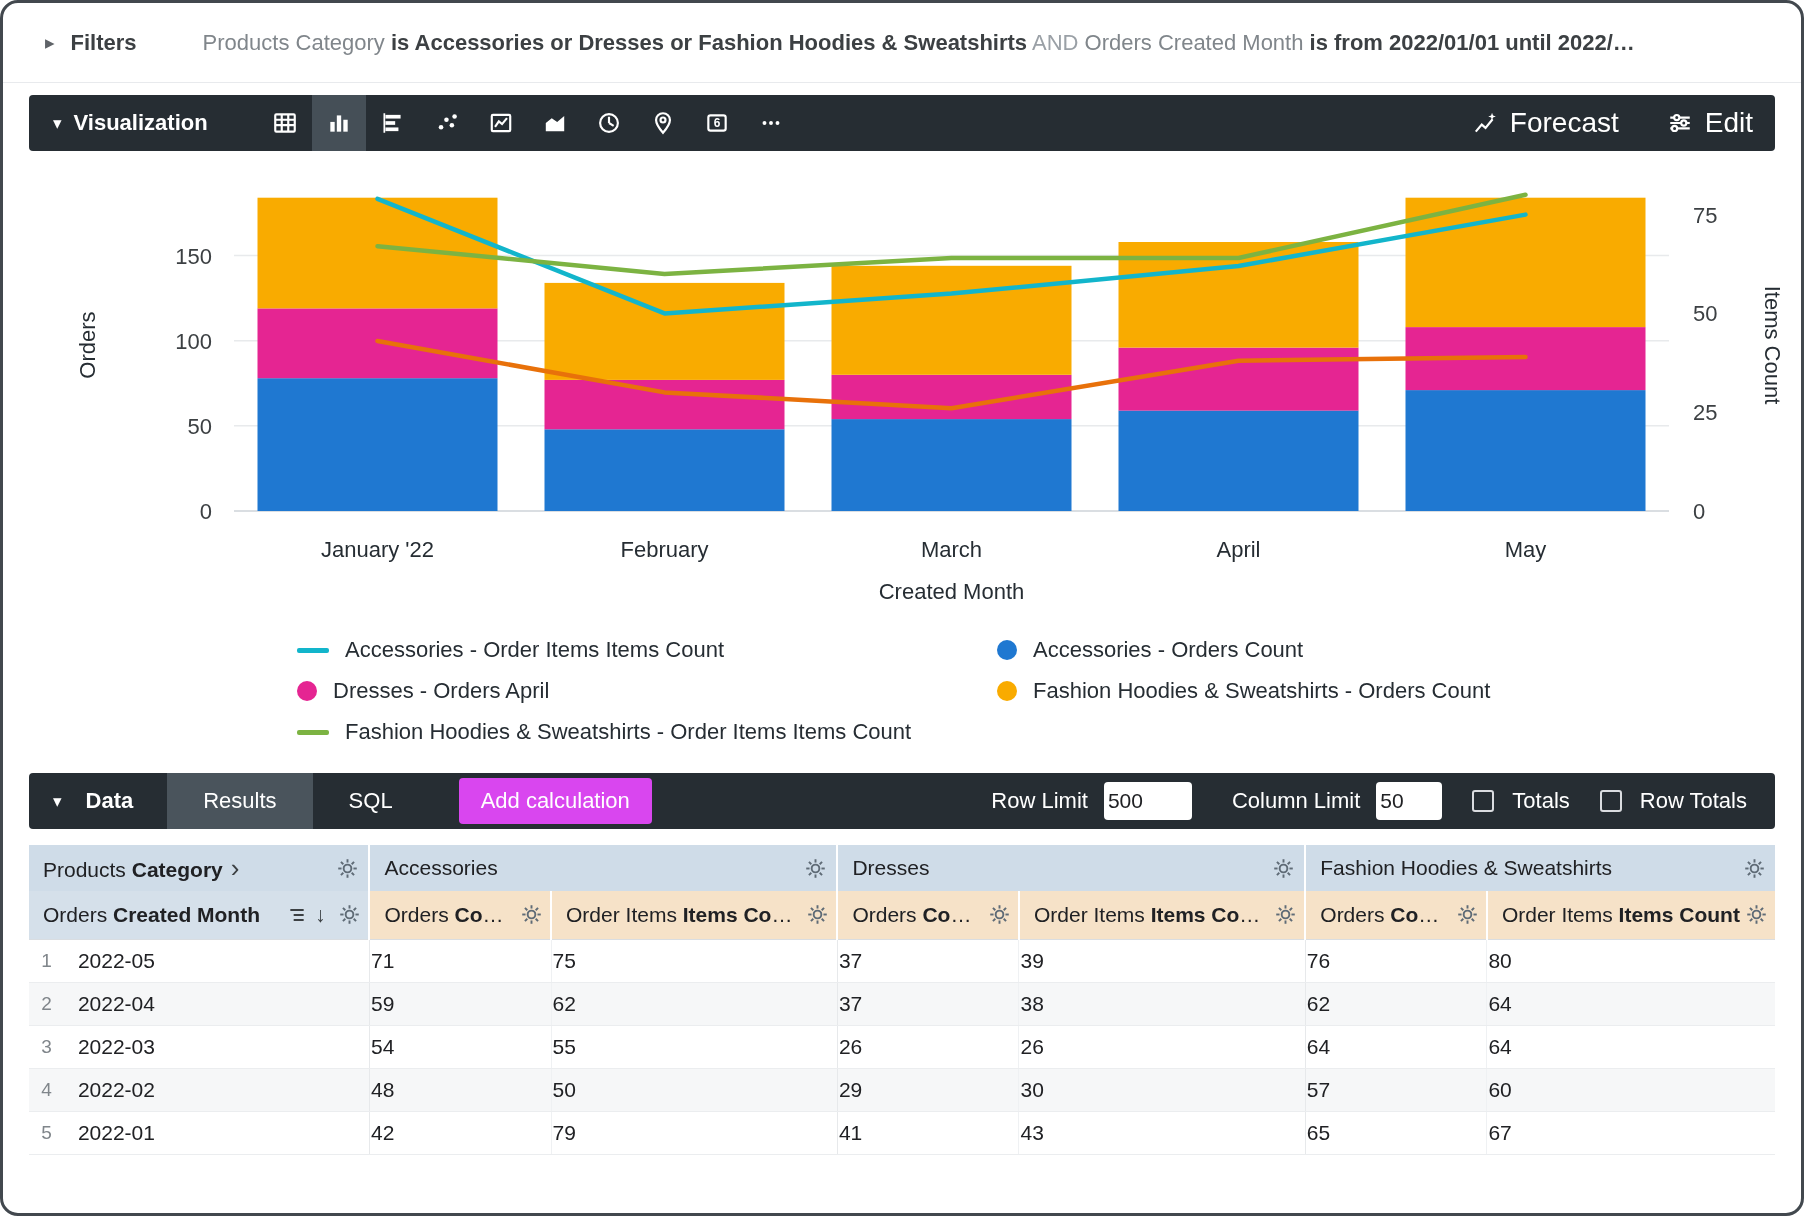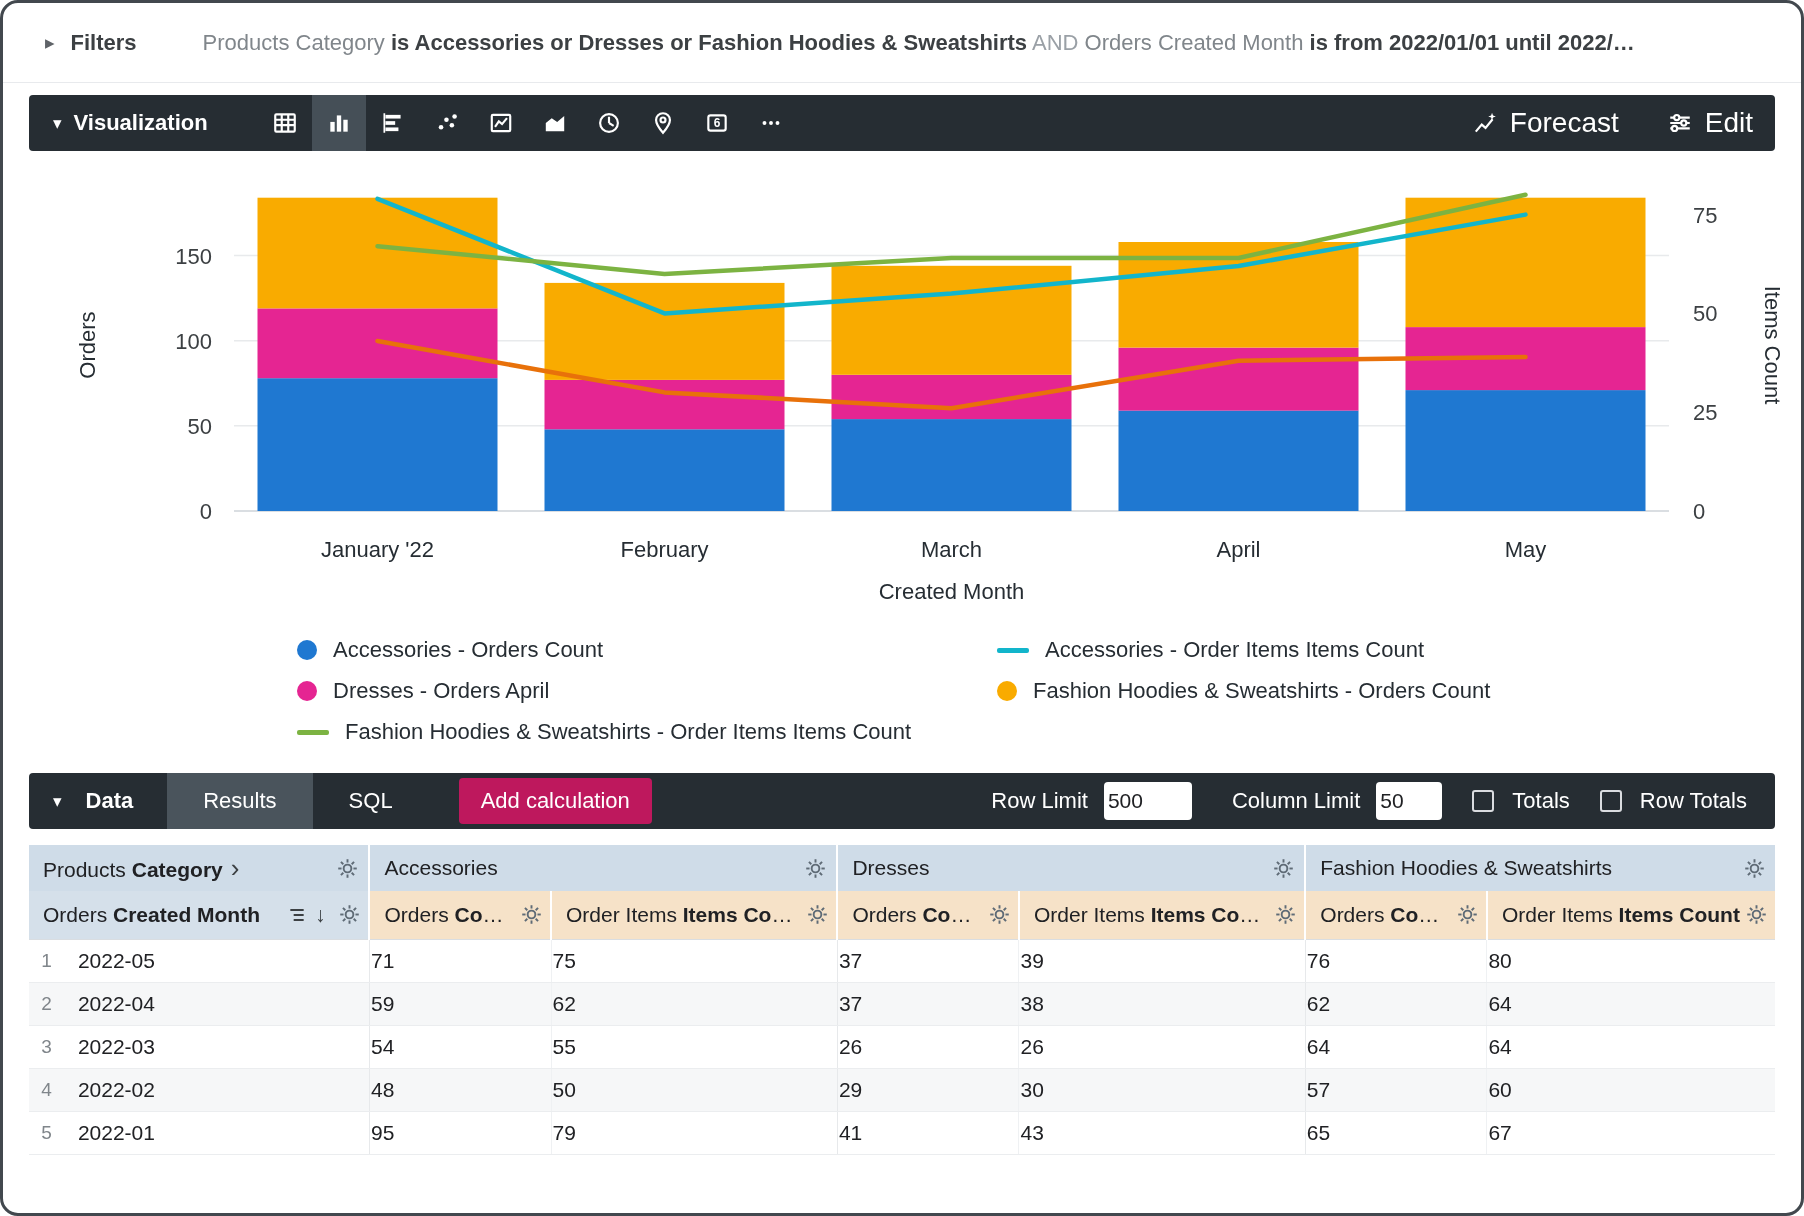--- a/index.html
+++ b/index.html
@@ -32,21 +32,21 @@
   
   .legend { display: grid; grid-template-columns: 700px auto; padding: 12px 0 14px 268px; row-gap: 15px; }
   .legend-item { display: flex; align-items: center; font-size: 22px; color: #262d33; }
   .dot { width: 20px; height: 20px; border-radius: 50%; margin-right: 16px; flex: 0 0 auto; }
   .lineswatch { width: 32px; height: 5px; border-radius: 2px; margin-right: 16px; flex: 0 0 auto; }
   
   .data-bar { margin-top: 14px; padding: 0 28px 0 16px; }
   .data-label { font-size: 22px; font-weight: 700; margin: 0 34px 0 12px; }
   .tab { height: 56px; display: flex; align-items: center; padding: 0 36px; font-size: 22px; cursor: pointer; }
   .tab.active { background: #4a545c; font-weight: 400; }
-  .add-calc { margin-left: 30px; background: #be185d; border: none; color: #fff; font-size: 22px;
+  .add-calc { margin-left: 30px; background: #d946ef; border: none; color: #fff; font-size: 22px;
               padding: 10px 22px; border-radius: 4px; font-family: inherit; cursor: pointer; }
   .bar-right { margin-left: auto; display: flex; align-items: center; gap: 16px; font-size: 22px; white-space: nowrap; }
   .limit-label { margin-left: 24px; }
   input.limit { height: 38px; border: none; border-radius: 4px; font-size: 21px; padding: 0 4px;
                 color: #202124; font-family: inherit; }
   .limit-row { width: 88px; } .limit-col { width: 66px; }
   .cb { width: 22px; height: 22px; border: 2px solid #dadce0; border-radius: 3px; background: transparent;
         display: inline-block; margin-left: 14px; cursor: pointer; flex: 0 0 auto; }
   .cb-label { margin-left: 2px; }
   
@@ -213,26 +213,26 @@
           <text x="922.5" y="406" text-anchor="middle" font-size="22" fill="#262d33">March</text>
           <text x="1209.5" y="406" text-anchor="middle" font-size="22" fill="#262d33">April</text>
           <text x="1496.5" y="406" text-anchor="middle" font-size="22" fill="#262d33">May</text>
           <text x="922.5" y="448" text-anchor="middle" font-size="22" fill="#262d33">Created Month</text>
           <text x="66" y="194" transform="rotate(-90 66 194)" text-anchor="middle" font-size="22" fill="#262d33">Orders</text>
           <text x="1736" y="194" transform="rotate(90 1736 194)" text-anchor="middle" font-size="22" fill="#262d33">Items Count</text>
         </svg></div>
 
     <div class="legend" id="legend">
         <span class="legend-item">
+          <span class="lineswatch" style="background:#12b5cb"></span>
+          <span>Accessories - Order Items Items Count</span>
+        </span>
+        <span class="legend-item">
           <span class="dot" style="background:#1f78d1"></span>
           <span>Accessories - Orders Count</span>
-        </span>
-        <span class="legend-item">
-          <span class="lineswatch" style="background:#12b5cb"></span>
-          <span>Accessories - Order Items Items Count</span>
         </span>
         <span class="legend-item">
           <span class="dot" style="background:#e52592"></span>
           <span>Dresses - Orders April</span>
         </span>
         <span class="legend-item">
           <span class="dot" style="background:#f9ab00"></span>
           <span>Fashion Hoodies &amp; Sweatshirts - Orders Count</span>
         </span>
         <span class="legend-item">
@@ -520,21 +520,21 @@
               <td class="val gstart">48</td>
               <td class="val">50</td>
               <td class="val gstart">29</td>
               <td class="val">30</td>
               <td class="val gstart">57</td>
               <td class="val">60</td>
             </tr>
             <tr>
               <td class="rownum">5</td>
               <td class="month">2022-01</td>
-              <td class="val gstart">95</td>
+              <td class="val gstart">42</td>
               <td class="val">79</td>
               <td class="val gstart">41</td>
               <td class="val">43</td>
               <td class="val gstart">65</td>
               <td class="val">67</td>
             </tr>
           </tbody>
         </table>
       </div>
 

